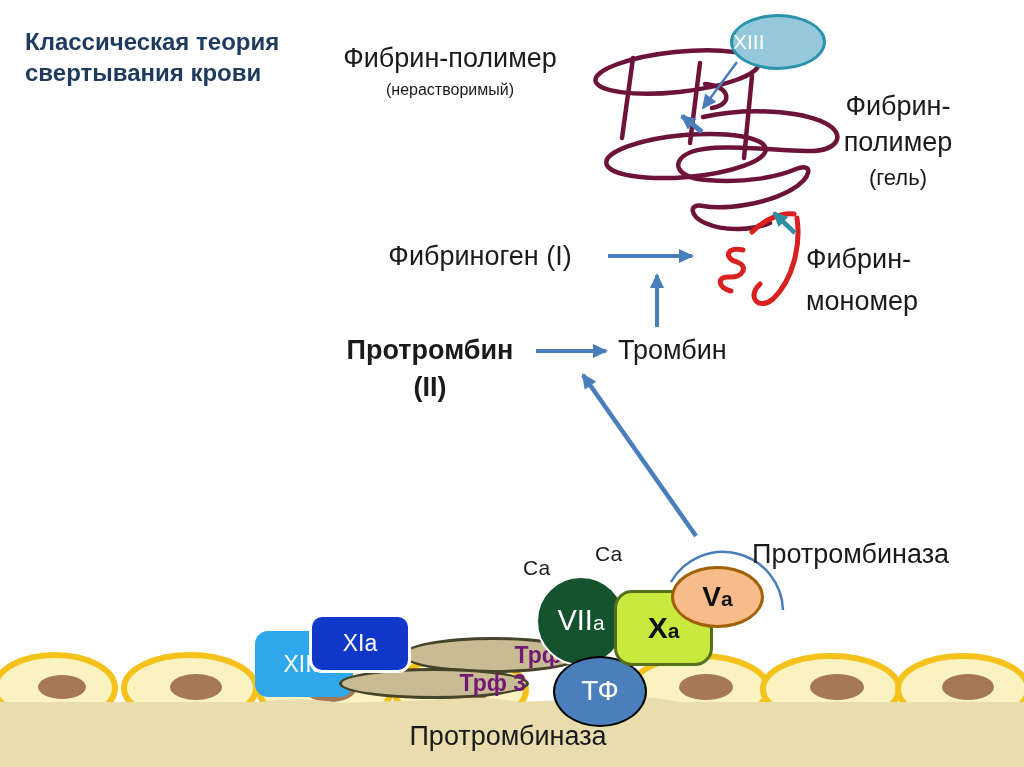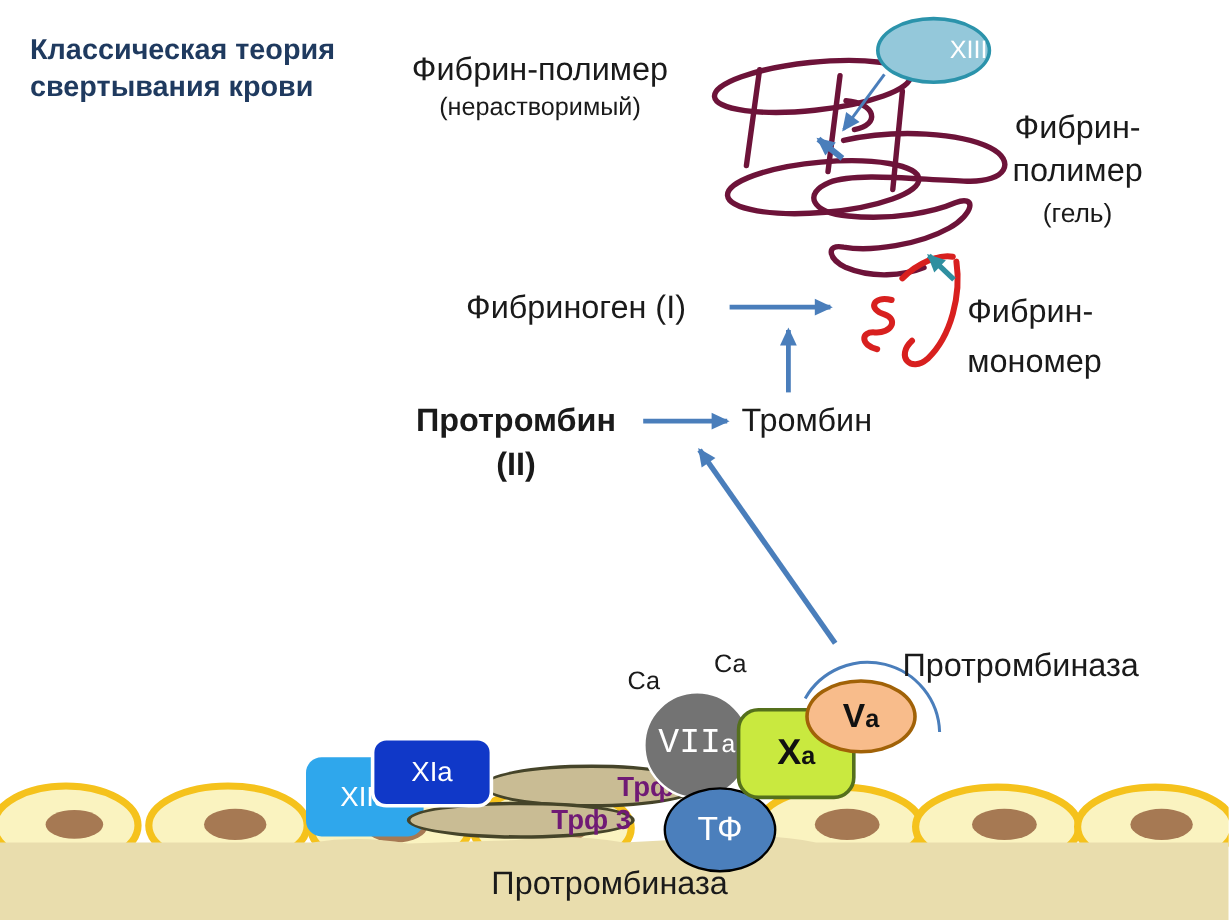--- a/index.html
+++ b/index.html
@@ -13,36 +13,36 @@
   #overlay-svg{z-index:20;pointer-events:none;}
 
   .page-title{
     left:25px;top:26px;z-index:30;
     font-size:24px;font-weight:bold;line-height:31px;color:#1F3A5F;white-space:nowrap;
   }
   .lbl{z-index:30;white-space:nowrap;}
   .big{font-size:27px;line-height:32px;}
 
   .lbl-insoluble{left:310px;top:42px;width:280px;text-align:center;}
-  .lbl-insoluble .l2{font-size:21px;}
+  .lbl-insoluble .l2{font-size:16px;}
   .lbl-gel{left:808px;top:88px;width:180px;text-align:center;line-height:36px;}
   .lbl-gel .l3{font-size:22px;}
   .lbl-fibrinogen{left:360px;top:240px;width:240px;text-align:center;}
   .lbl-monomer{left:806px;top:238px;text-align:left;line-height:42px;}
   .lbl-prothrombin{left:330px;top:332px;width:200px;text-align:center;line-height:37px;font-weight:bold;}
   .lbl-thrombin{left:618px;top:334px;}
   .lbl-prothrombinase{left:752px;top:538px;}
   .lbl-ca1{left:523px;top:556px;font-size:21px;}
   .lbl-ca2{left:595px;top:542px;font-size:21px;}
   .lbl-subendo{left:308px;top:720px;width:400px;text-align:center;z-index:30;}
 
   .xiii{
     left:730px;top:14px;width:96px;height:56px;z-index:30;
     background:#94C8DA;border:3px solid #2B93AB;border-radius:50%;
-    color:#fff;font-size:21px;text-align:right;line-height:50px;box-sizing:border-box;
+    color:#fff;font-size:21px;text-align:left;line-height:50px;box-sizing:border-box;
   }
 
   
   .shape{box-sizing:border-box;text-align:center;}
   .trf3{
     background:#C9BC94;border:3px solid #454429;border-radius:50%;
     font-size:23px;font-weight:bold;color:#701a75;
     display:flex;align-items:center;justify-content:flex-end;
   }
   .trf3-upper{left:402px;top:637px;width:182px;height:36px;z-index:4;}
@@ -51,22 +51,22 @@
     left:255px;top:631px;width:98px;height:66px;z-index:5;
     background:#2FA7EC;border-radius:13px;color:#fff;font-size:23px;line-height:66px;
   }
   .xia{
     left:309px;top:614px;width:102px;height:59px;z-index:7;
     background:#1038C8;border:3px solid #fff;border-radius:13px;
     color:#fff;font-size:23px;line-height:52px;
   }
   .viia{
     left:536px;top:576px;width:90px;height:90px;z-index:8;
-    background:#737373;border:2px solid #fff;border-radius:50%;
-    color:#fff;font-size:29px;line-height:84px;font-family:Liberation Mono, monospace;
+    background:#14532d;border:2px solid #fff;border-radius:50%;
+    color:#fff;font-size:29px;line-height:84px;
   }
   .viia .sub, .xa .sub, .va .sub{font-size:21px;}
   .tf{
     left:553px;top:656px;width:94px;height:71px;z-index:9;
     background:#4B7FBC;border:2px solid #000000;border-radius:50%;
     color:#fff;font-size:28px;line-height:65px;
   }
   .xa{
     left:614px;top:590px;width:99px;height:76px;z-index:10;
     background:#C9E93F;border:3px solid #55701C;border-radius:18px;

